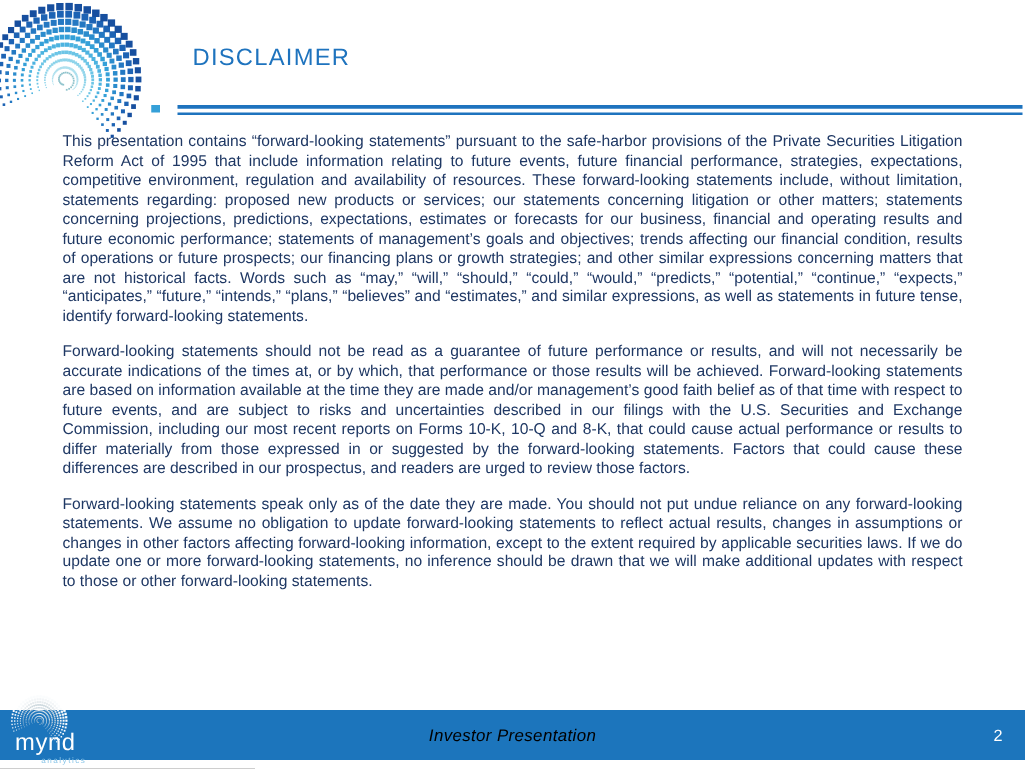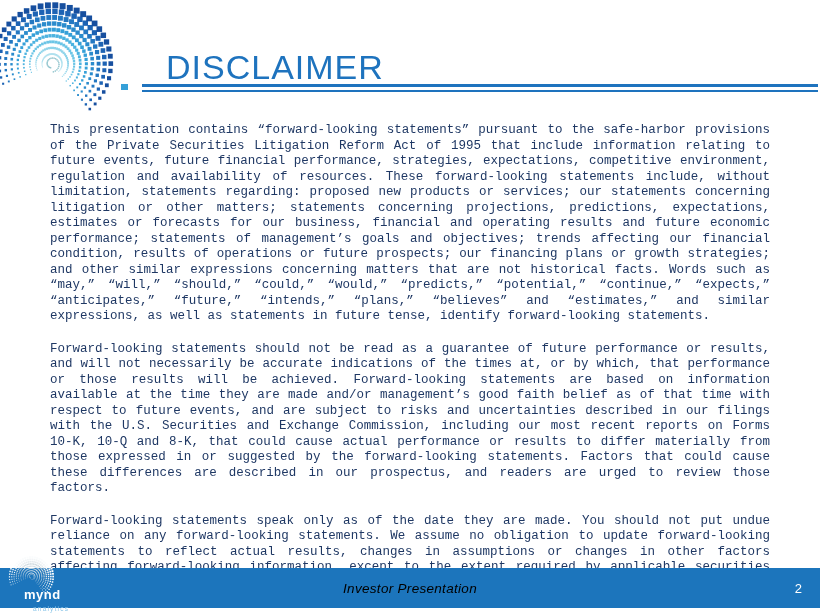--- a/index.html
+++ b/index.html
@@ -12,57 +12,57 @@
     margin:0 auto;
   }
   
   .fan-logo{
     position:absolute;left:0;top:-2px;
     width:140px;height:104px;
     overflow:visible;
   }
   .page-title{
     position:absolute;left:154px;top:36px;
-    margin:12px;
-    font-size:34px;font-weight:400;letter-spacing:1px;
+    margin:0;
+    font-size:19px;font-weight:400;letter-spacing:1px;
     color:var(--title-blue,#1e73be);
   }
   .rule-square{
     position:absolute;left:121px;top:84px;
     width:7px;height:6px;
     background:var(--rule-square-blue,#35a0d8);
   }
   .title-rules{
     position:absolute;left:142px;top:84px;right:2px;
   }
   .title-rules .rule-top{height:3px;background:var(--rule-blue,#1e73be);}
   .title-rules .rule-gap{height:3px;}
   .title-rules .rule-bottom{height:2px;background:var(--rule-blue,#1e73be);}
   
   .disclaimer-body{
     position:absolute;left:50px;top:106px;width:720px;
     color:var(--body-text,#1f3864);
     font-size:12.5px;line-height:15.5px;
     text-align:justify;
   }
-  .disclaimer-body p{margin:17px 0 13px 0;font-family:Liberation Mono, monospace;}
+  .disclaimer-body p{margin:0 0 13px 0;}
   
   .footer-bar{
     position:absolute;left:0;top:568px;
     width:820px;height:40px;
     background:var(--footer-bar,#1c75bc);
   }
   .footer-fan{
     position:absolute;left:12px;top:552px;
     width:52px;height:39px;
     overflow:visible;
   }
   .brand-word{
-    position:absolute;left:24px;top:585px;
-    color:#ffffff;font-size:13px;font-weight:700;letter-spacing:0.5px;
+    position:absolute;left:12px;top:585px;
+    color:#ffffff;font-size:19px;font-weight:400;letter-spacing:0.5px;
     line-height:19px;
   }
   .brand-sub{
     position:absolute;left:33px;top:605px;
     color:var(--brand-sub-color,#8cc6e8);
     font-size:6.5px;letter-spacing:1.2px;
     line-height:7px;
   }
   .footer-label{
     position:absolute;left:0;top:568px;width:820px;height:40px;

